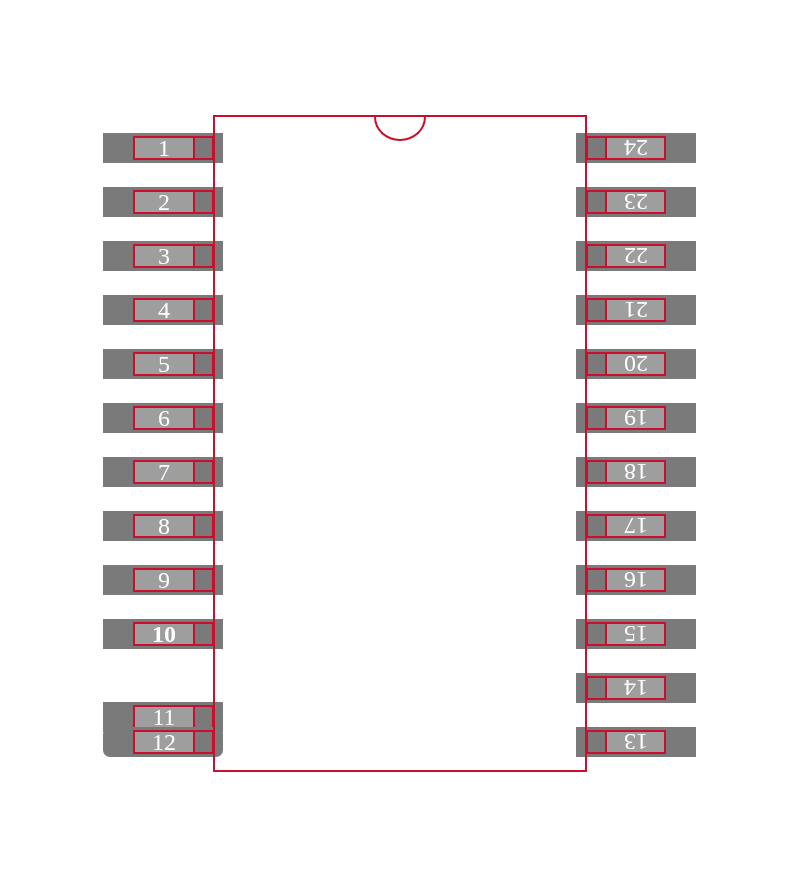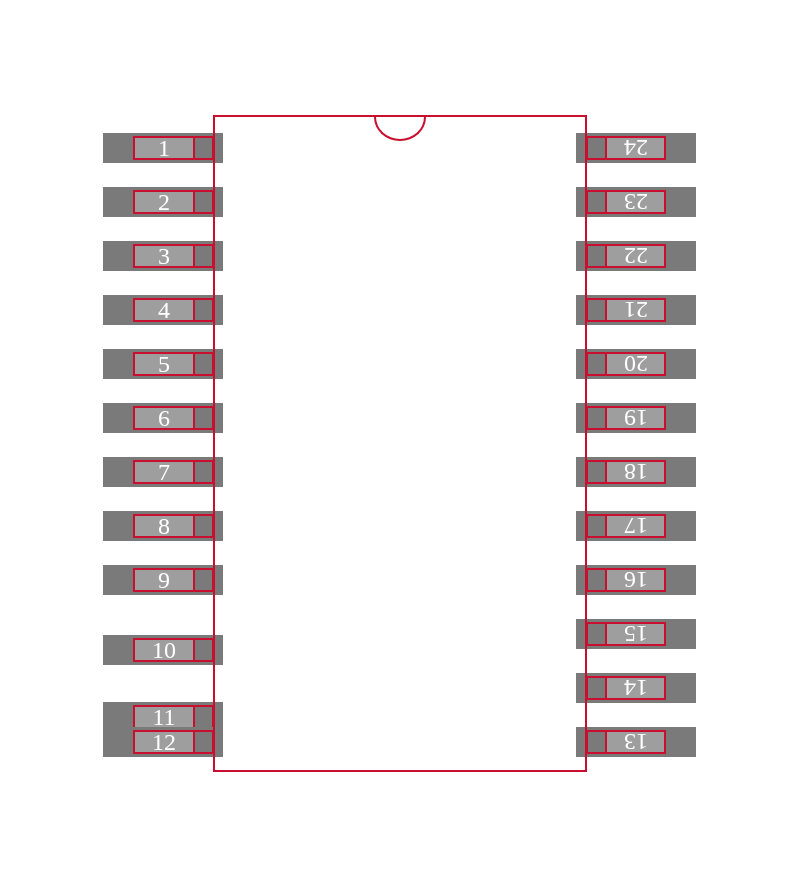--- a/index.html
+++ b/index.html
@@ -165,37 +165,37 @@
         </div>
       </div>
       <div class="pin left" style="top: 565px;">
         <div class="lead">
           <div class="heel"></div>
           <div class="foot">
             <span class="num">9</span>
           </div>
         </div>
       </div>
-      <div class="pin left" style="top: 635px;">
+      <div class="pin left" style="top: 619px; font-weight: bold;">
         <div class="lead">
           <div class="heel"></div>
           <div class="foot">
             <span class="num">10</span>
           </div>
         </div>
       </div>
       <div class="pin left" style="top: 702px;">
         <div class="lead">
           <div class="heel"></div>
           <div class="foot">
             <span class="num">11</span>
           </div>
         </div>
       </div>
-      <div class="pin left" style="top: 727px;">
+      <div class="pin left" style="top: 727px; border-radius: 7px;">
         <div class="lead">
           <div class="heel"></div>
           <div class="foot">
             <span class="num">12</span>
           </div>
         </div>
       </div>
     </div>
   <div>
       <div class="pin right" style="top: 133px;">

